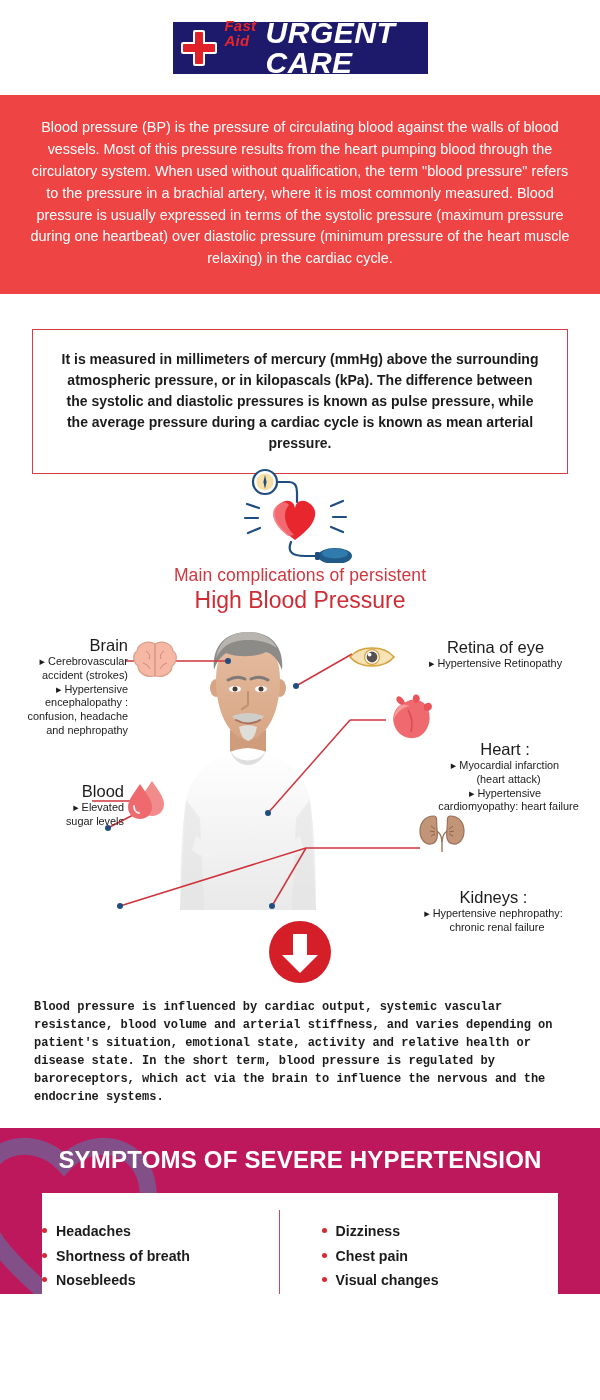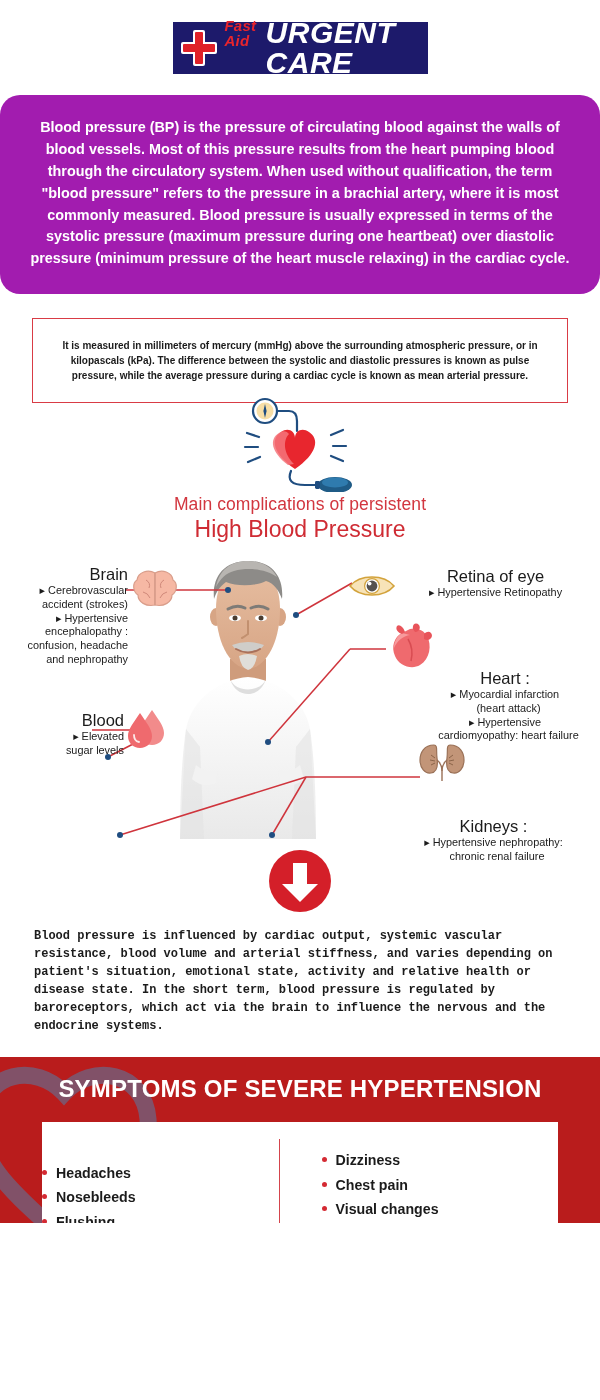--- a/index.html
+++ b/index.html
@@ -28,31 +28,31 @@
     color:#e8242c;font-size:15px;font-weight:bold;font-style:italic;
     letter-spacing:.2px;margin-left:2px;margin-bottom:1px;
   }
   .logo-urgent{
     color:#fff;font-size:30px;font-weight:bold;font-style:italic;
     letter-spacing:.5px;
   }
 
   
   .intro{
-    background:#a21caf;color:#fff;
+    background:#ef4444;color:#fff;
     padding:22px 30px 24px 30px;
-    font-size:14.4px;line-height:1.52;text-align:center;font-weight:bold;border-radius:20px;
+    font-size:14.4px;line-height:1.52;text-align:center;font-weight:normal;
   }
 
   
   .redbox-wrap{padding:24px 32px 0 32px;}
   .redbox{
     border:1.6px solid #d93b45;background:#fff;
     padding:19px 26px 19px 26px;
-    color:#1b1b1b;font-size:10px;line-height:1.5;text-align:center;font-weight:bold;
+    color:#1b1b1b;font-size:14px;line-height:1.5;text-align:center;font-weight:bold;margin-top:11px;
   }
 
   
   .bp-icon{display:flex;justify-content:center;margin-top:-6px;height:95px;}
 
   
   .diagram-title{text-align:center;margin-top:2px;}
   .dt1{color:#d2363f;font-size:17.5px;letter-spacing:.1px;}
   .dt2{color:#cf2b33;font-size:23px;margin-top:1px;}
 
@@ -73,21 +73,21 @@
   .arrow-wrap{display:flex;justify-content:center;margin-top:2px;}
 
   
   .outro{
     padding:14px 34px 0 34px;
     color:#1b1b1b;font-size:12px;line-height:1.5;text-align:left;font-weight:bold;font-family:Liberation Mono, monospace;
   }
 
   
   .symp{
-    position:relative;margin-top:22px;background:#b91c1c;
+    position:relative;margin-top:22px;background:#be185d;
     height:166px;overflow:hidden;
   }
   .symp .swirl{position:absolute;left:-34px;top:6px;opacity:.5;}
   .symp-title{
     position:relative;text-align:center;color:#fff;font-size:24px;font-weight:bold;
     letter-spacing:.2px;padding-top:18px;
   }
   .symp-card{
     position:relative;margin:19px 42px 0 42px;background:#fff;
     height:150px;display:flex;align-items:center;
@@ -339,20 +339,24 @@
     <div class="symp-title">SYMPTOMS OF SEVERE HYPERTENSION</div>
 
     <div class="symp-card">
       <div class="symp-col">
         <div class="symp-item">
           <span class="symp-bullet"></span>
           <span>Headaches</span>
         </div>
         <div class="symp-item">
           <span class="symp-bullet"></span>
+          <span>Shortness of breath</span>
+        </div>
+        <div class="symp-item">
+          <span class="symp-bullet"></span>
           <span>Nosebleeds</span>
         </div>
         <div class="symp-item">
           <span class="symp-bullet"></span>
           <span>Flushing</span>
         </div>
       </div>
 
       <div class="symp-div"></div>
 

